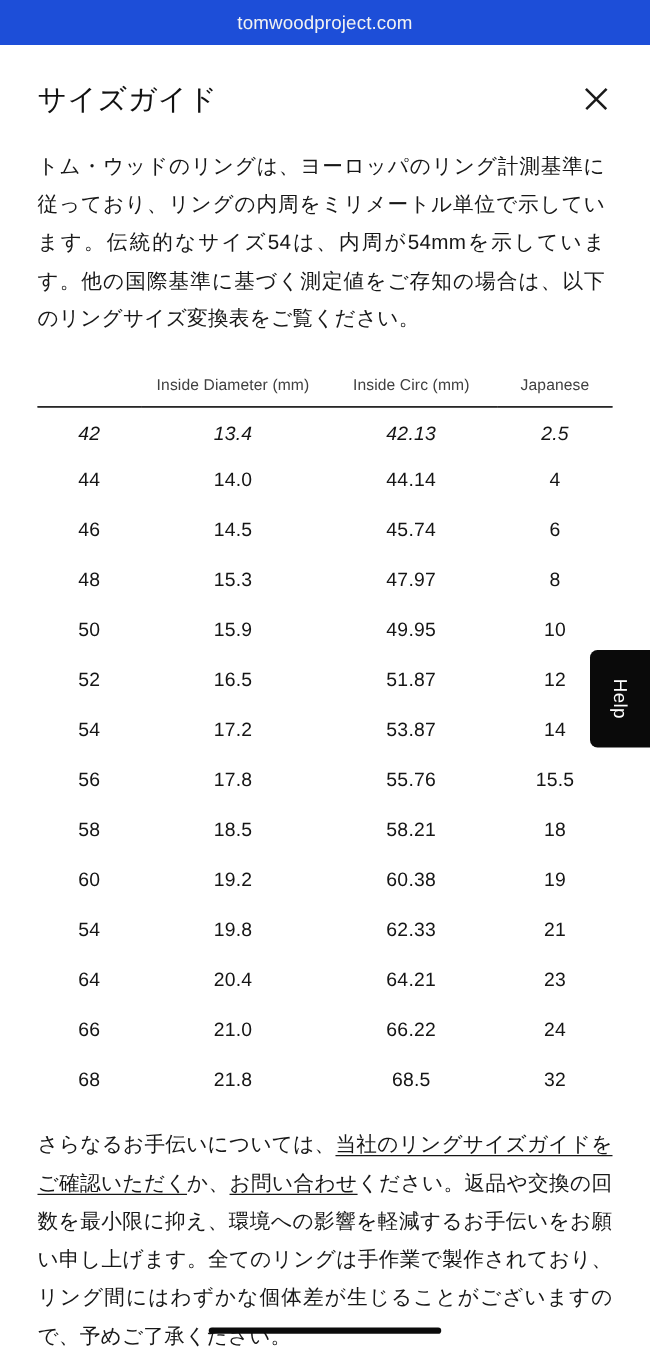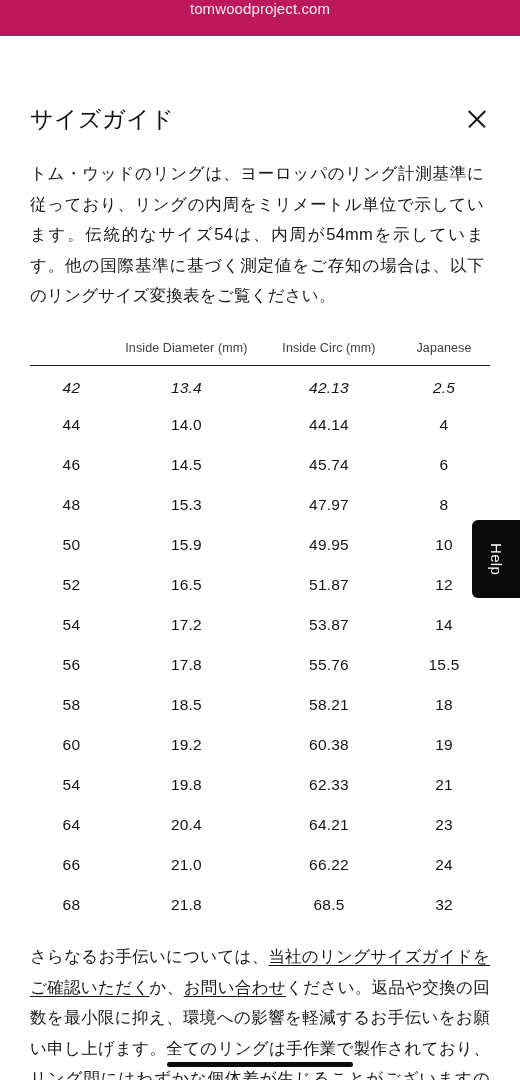--- a/index.html
+++ b/index.html
@@ -16,39 +16,39 @@
     position: relative;
     width: 520px;
     height: 1080px;
     background: #ffffff;
     overflow: hidden;
   }
 
   
   .browser-bar {
     height: 36px;
-    background: #be185d;
+    background: #1d4ed8;
     display: flex;
+    align-items: center;
     justify-content: center;
   }
   .browser-url {
     color: #f2f2f2;
     font-size: 15px;
     letter-spacing: 0.1px;
     font-family: "Liberation Sans", "DejaVu Sans", sans-serif;
   }
 
   
   .modal-header {
     display: flex;
     align-items: center;
     justify-content: space-between;
     padding: 22px 26px 0 30px;
     height: 64px;
-    margin-top: 40px;
   }
   .modal-title {
     font-size: 23px;
     color: #111111;
     font-weight: 400;
     letter-spacing: 0.5px;
   }
   .close-btn {
     width: 34px;
     height: 34px;

